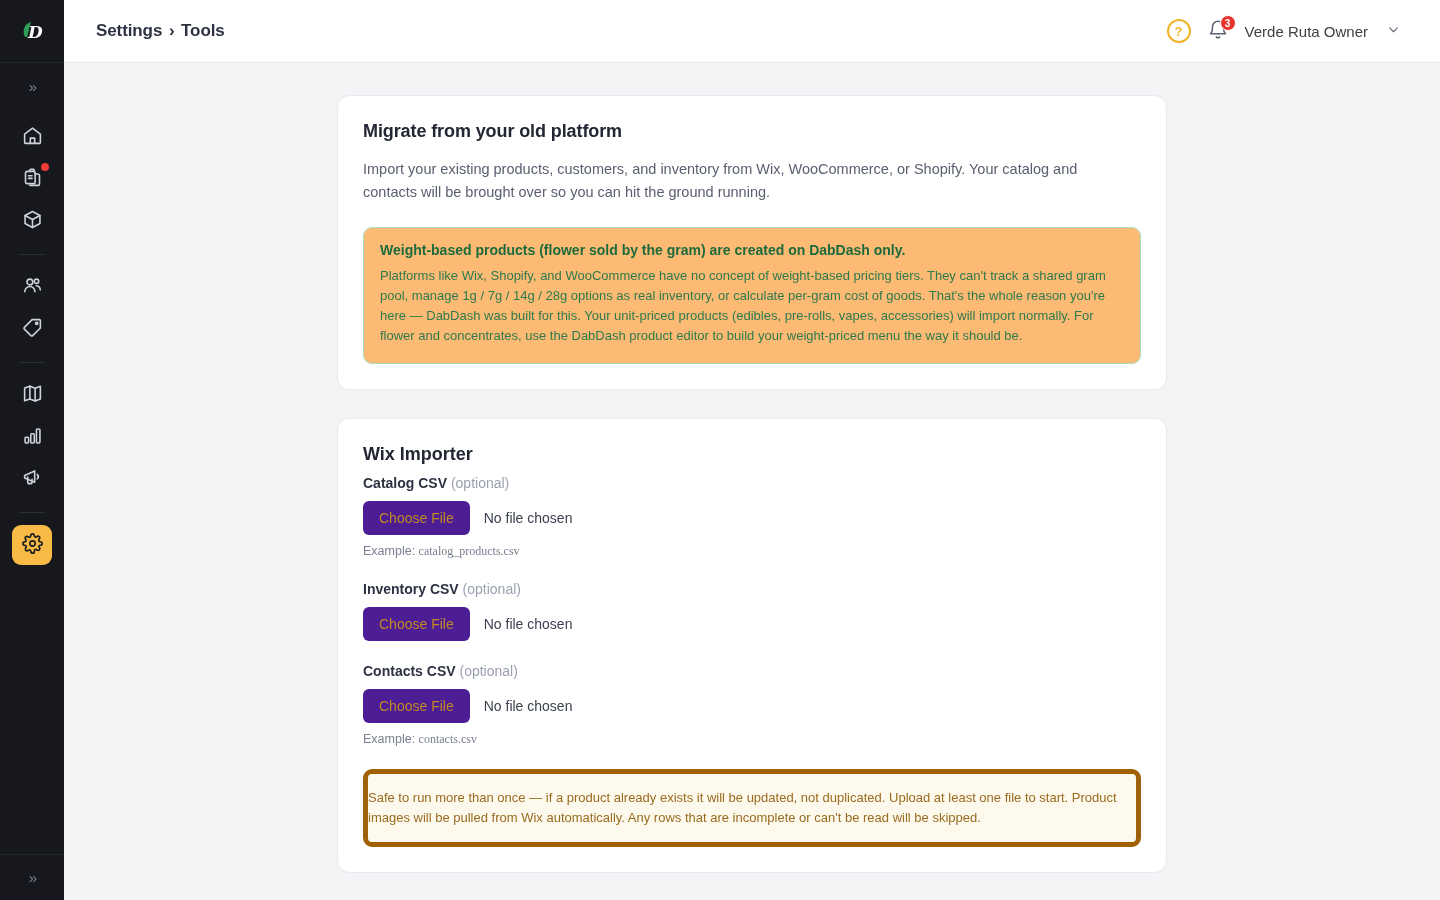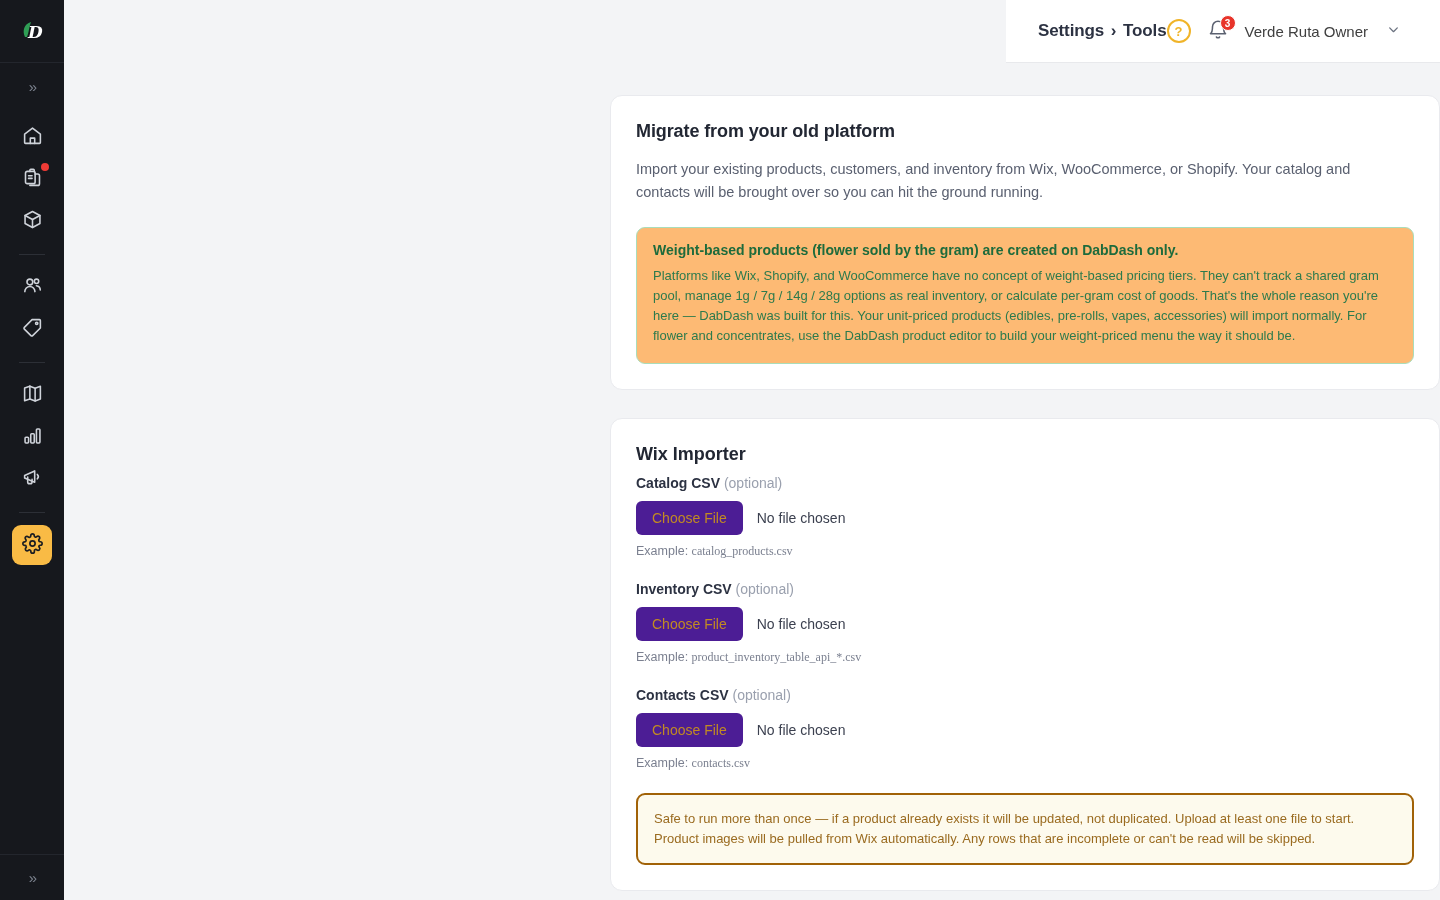--- a/index.html
+++ b/index.html
@@ -44,21 +44,21 @@
   .nav-sep { width: 26px; height: 1px; background: #2c2f36; margin: 11px 0 12px 0; }
   .sidebar-bottom {
     position: absolute; bottom: 0; left: 0; width: 64px;
   }
   .sidebar-bottom .line { height: 1px; background: #23262d; width: 64px; }
   .bottom-collapse {
     height: 45px; display: flex; align-items: center; justify-content: center;
   }
 
   
-  .main { flex: 1 1 auto; height: 900px; display: flex; flex-direction: column; background: #f3f4f6; align-items: flex-end; }
+  .main { flex: 1 1 auto; height: 900px; display: flex; flex-direction: column; background: #f3f4f6; }
   .topbar {
     height: 63px; flex: 0 0 63px; background: #ffffff;
     border-bottom: 1px solid #e8e9ec;
     display: flex; align-items: center; padding: 0 40px 0 32px;
   }
   .crumb { font-size: 17px; font-weight: bold; color: #2c3242; letter-spacing: -0.1px; }
   .crumb .sep { color: #2c3242; margin: 0 2px; }
   .topbar-right { margin-left: auto; display: flex; align-items: center; gap: 16px; }
   .help-icon {
     width: 24px; height: 24px; border-radius: 50%;
@@ -129,23 +129,23 @@
   .file-state { font-size: 14px; color: #3c4150; }
   .example { font-size: 12.5px; color: #7b8090; }
   .example .mono {
     font-family: Liberation Serif, serif;
     font-size: 12px; color: #7b8090;
   }
 
   .callout-amber {
     margin-top: 4px;
     background: #fdfaed;
-    border: 2px solid #a16207;
+    border: 5px solid #a16207;
     border-radius: 9px;
-    padding: 14px 16px;
+    padding: 14px 0;
     font-size: 13px; line-height: 1.55; color: #9a6b20;
   }
 </style>
 </head>
 <body>
 
 <div class="app">
 
   <aside class="sidebar">
 
@@ -337,24 +337,20 @@
 
           <div class="field">
             <div class="field-label">
               <span>Inventory CSV</span>
               <span class="opt">(optional)</span>
             </div>
             <div class="file-row">
               <button class="choose-btn">Choose File</button>
               <span class="file-state">No file chosen</span>
             </div>
-            <div class="example">
-              <span>Example:</span>
-              <span class="mono">product_inventory_table_api_*.csv</span>
-            </div>
           </div>
 
           <div class="field">
             <div class="field-label">
               <span>Contacts CSV</span>
               <span class="opt">(optional)</span>
             </div>
             <div class="file-row">
               <button class="choose-btn">Choose File</button>
               <span class="file-state">No file chosen</span>

